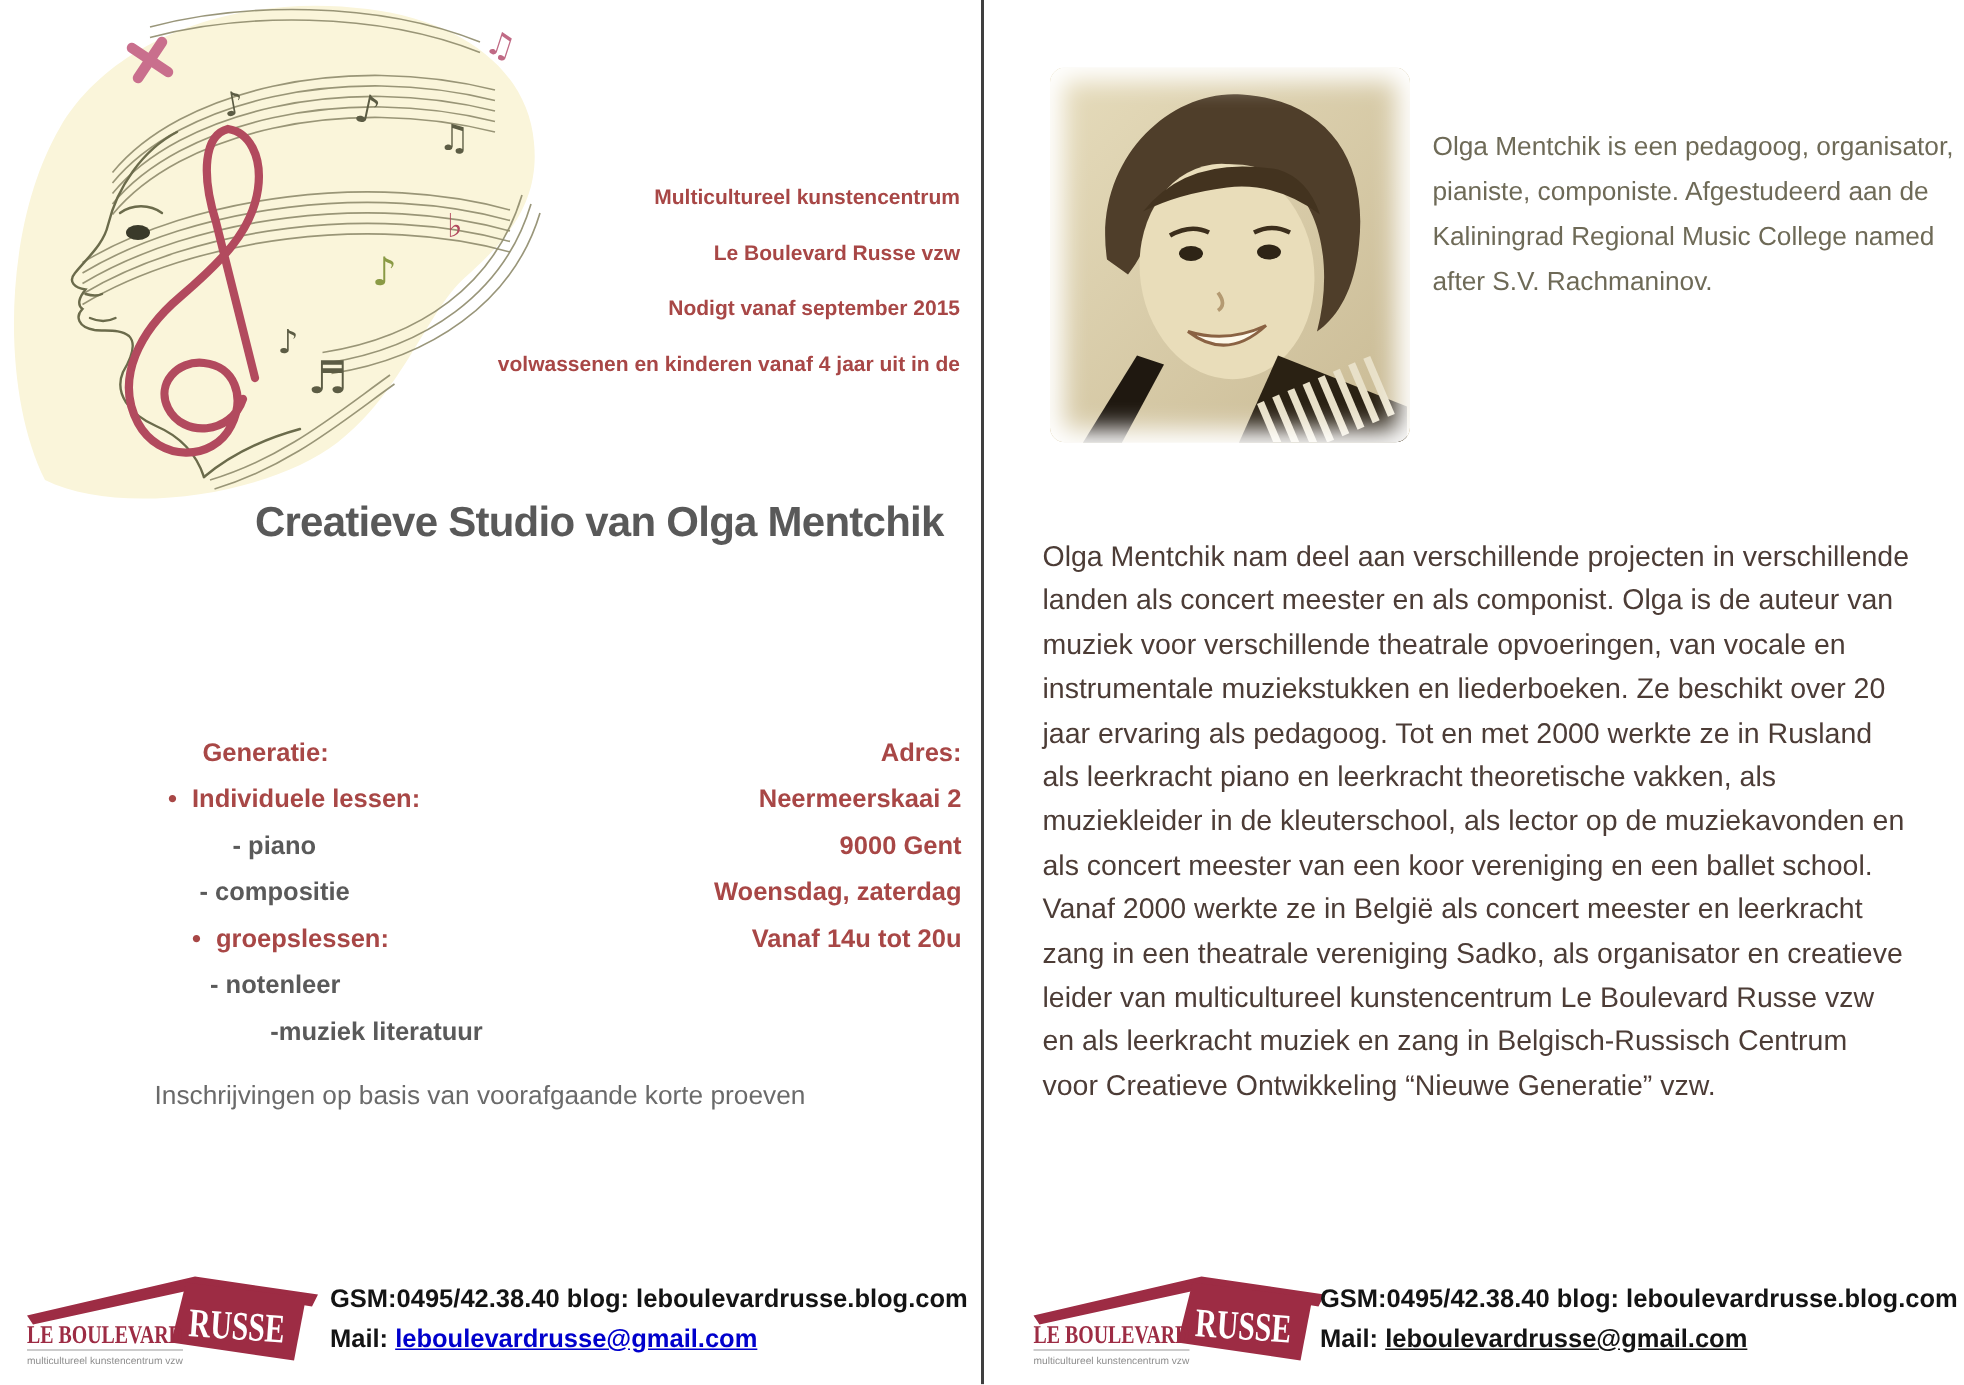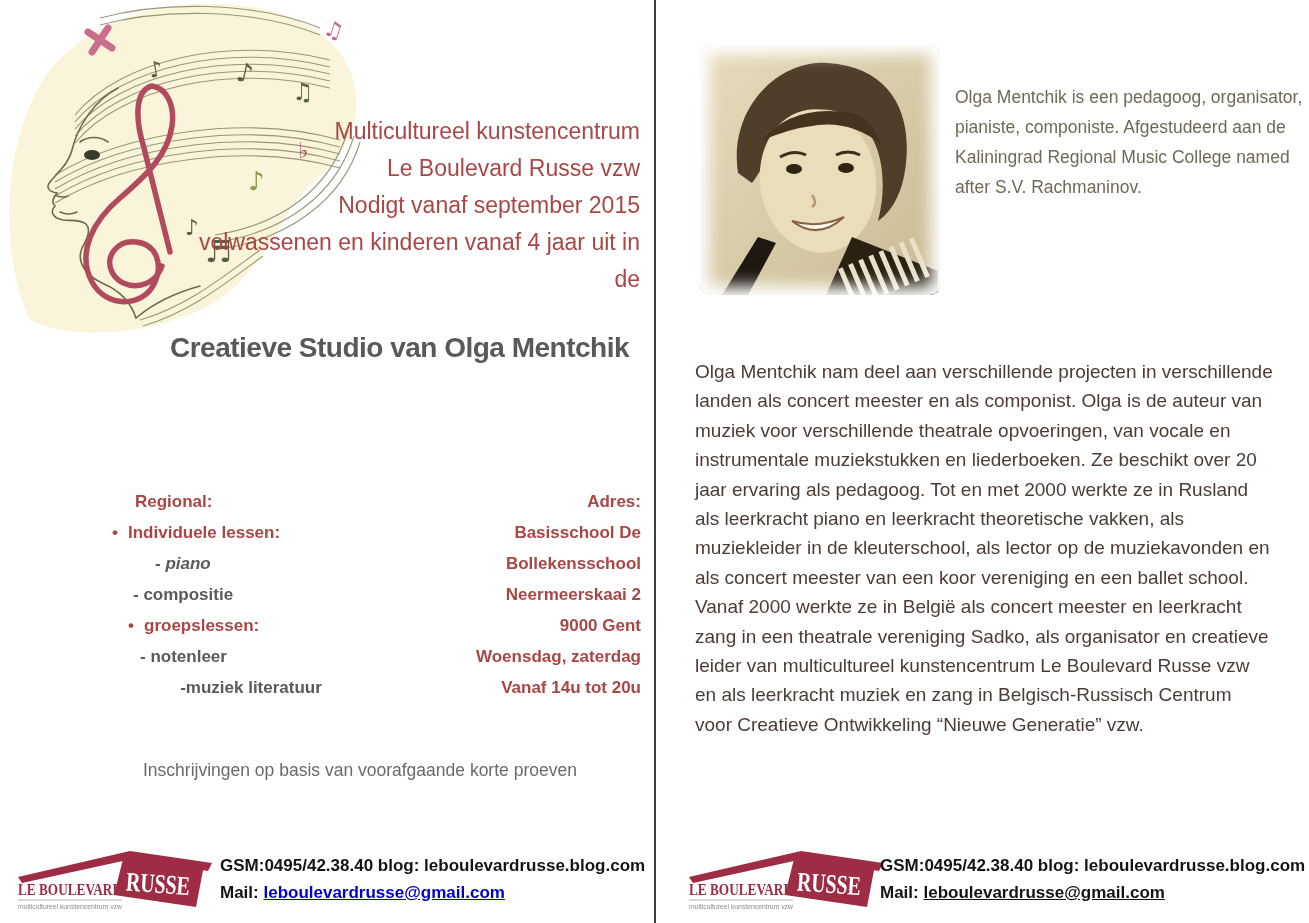--- a/index.html
+++ b/index.html
@@ -6,38 +6,38 @@
   .canvas{position:relative;width:1309px;height:923px;background:#ffffff;
           font-family:"Liberation Sans",sans-serif;overflow:hidden;}
   .abs{position:absolute;}
 
   
   .divider{left:654px;top:0;width:2px;height:923px;background:#3f3f3f;}
 
   
   .illustration{left:0;top:0;}
   .red-header{left:195px;top:113px;width:445px;text-align:right;
-              color:#a84746;font-weight:normal;font-size:23px;line-height:37px;}
+              color:#a84746;font-weight:bold;font-size:14px;line-height:37px;}
   .page-title{left:152px;top:332px;width:495px;margin:0;
               color:#595959;font-size:28px;font-weight:bold;letter-spacing:-0.5px;text-align:center;}
   .prog{left:100px;top:486px;width:290px;font-size:17px;font-weight:bold;line-height:31px;}
   .prog .row{white-space:nowrap;}
   .prog .red{color:#a84746;}
   .prog .gray{color:#5a5a5a;}
   .prog .i0{padding-left:35px;}
   .prog .i1{padding-left:12px;}
-  .prog .i2{padding-left:55px;font-style:italic;}
+  .prog .i2{padding-left:55px;}
   .prog .i3{padding-left:33px;}
   .prog .i4{padding-left:28px;}
   .prog .i5{padding-left:40px;}
   .prog .i6{padding-left:12px;text-align:center;}
   .bullet{display:inline-block;width:16px;color:#a84746;}
   .adres{left:383px;top:486px;width:258px;text-align:right;color:#a84746;
          font-size:17px;font-weight:bold;line-height:31px;}
-  .note-line{left:103px;top:760px;width:520px;color:#6a6a6a;font-size:17.5px;margin-left:40px;}
+  .note-line{left:103px;top:720px;width:520px;color:#6a6a6a;font-size:17.5px;}
 
   
   .photo-wrap{left:700px;top:45px;width:240px;height:250px;border-radius:10px;overflow:hidden;}
   .photo-vignette{position:absolute;left:0;top:0;right:0;bottom:0;
                   box-shadow:inset 0 0 16px 9px #ffffff;border-radius:10px;pointer-events:none;}
   .intro{left:955px;top:82px;width:348px;color:#6e6a57;font-size:17.5px;line-height:30px;}
   .bio{left:695px;top:357px;width:578px;color:#4c3c36;font-size:19px;line-height:29.4px;
        white-space:pre-line;}
 
   
@@ -121,32 +121,31 @@
     <div class="abs red-header">
       <div>Multicultureel kunstencentrum</div>
       <div>Le Boulevard Russe vzw</div>
       <div>Nodigt vanaf september 2015</div>
       <div>volwassenen en kinderen vanaf 4 jaar uit in de</div>
     </div>
 
     <h1 class="abs page-title">Creatieve Studio van Olga Mentchik</h1>
 
     <div class="abs prog">
-      <div class="row red i0">Regional:</div>
+      <div class="row red i0">Generatie:</div>
       <div class="row red i1"><span class="bullet">•</span><span>Individuele lessen:</span></div>
       <div class="row gray i2">- piano</div>
       <div class="row gray i3">- compositie</div>
       <div class="row red i4"><span class="bullet">•</span><span>groepslessen:</span></div>
       <div class="row gray i5">- notenleer</div>
       <div class="row gray i6">-muziek literatuur</div>
     </div>
 
     <div class="abs adres">
       <div>Adres:</div>
-      <div>Basisschool De Bollekensschool</div>
       <div>Neermeerskaai 2</div>
       <div>9000 Gent</div>
       <div>Woensdag, zaterdag</div>
       <div>Vanaf 14u tot 20u</div>
     </div>
 
     <div class="abs note-line">Inschrijvingen op basis van voorafgaande korte  proeven</div>
 
     <svg class="abs footer-logo logo-left" viewBox="0 0 200 72">
       <polygon points="6,34 118,8 200,20 196,28 120,16 10,40" fill="#9d2c44"></polygon>

